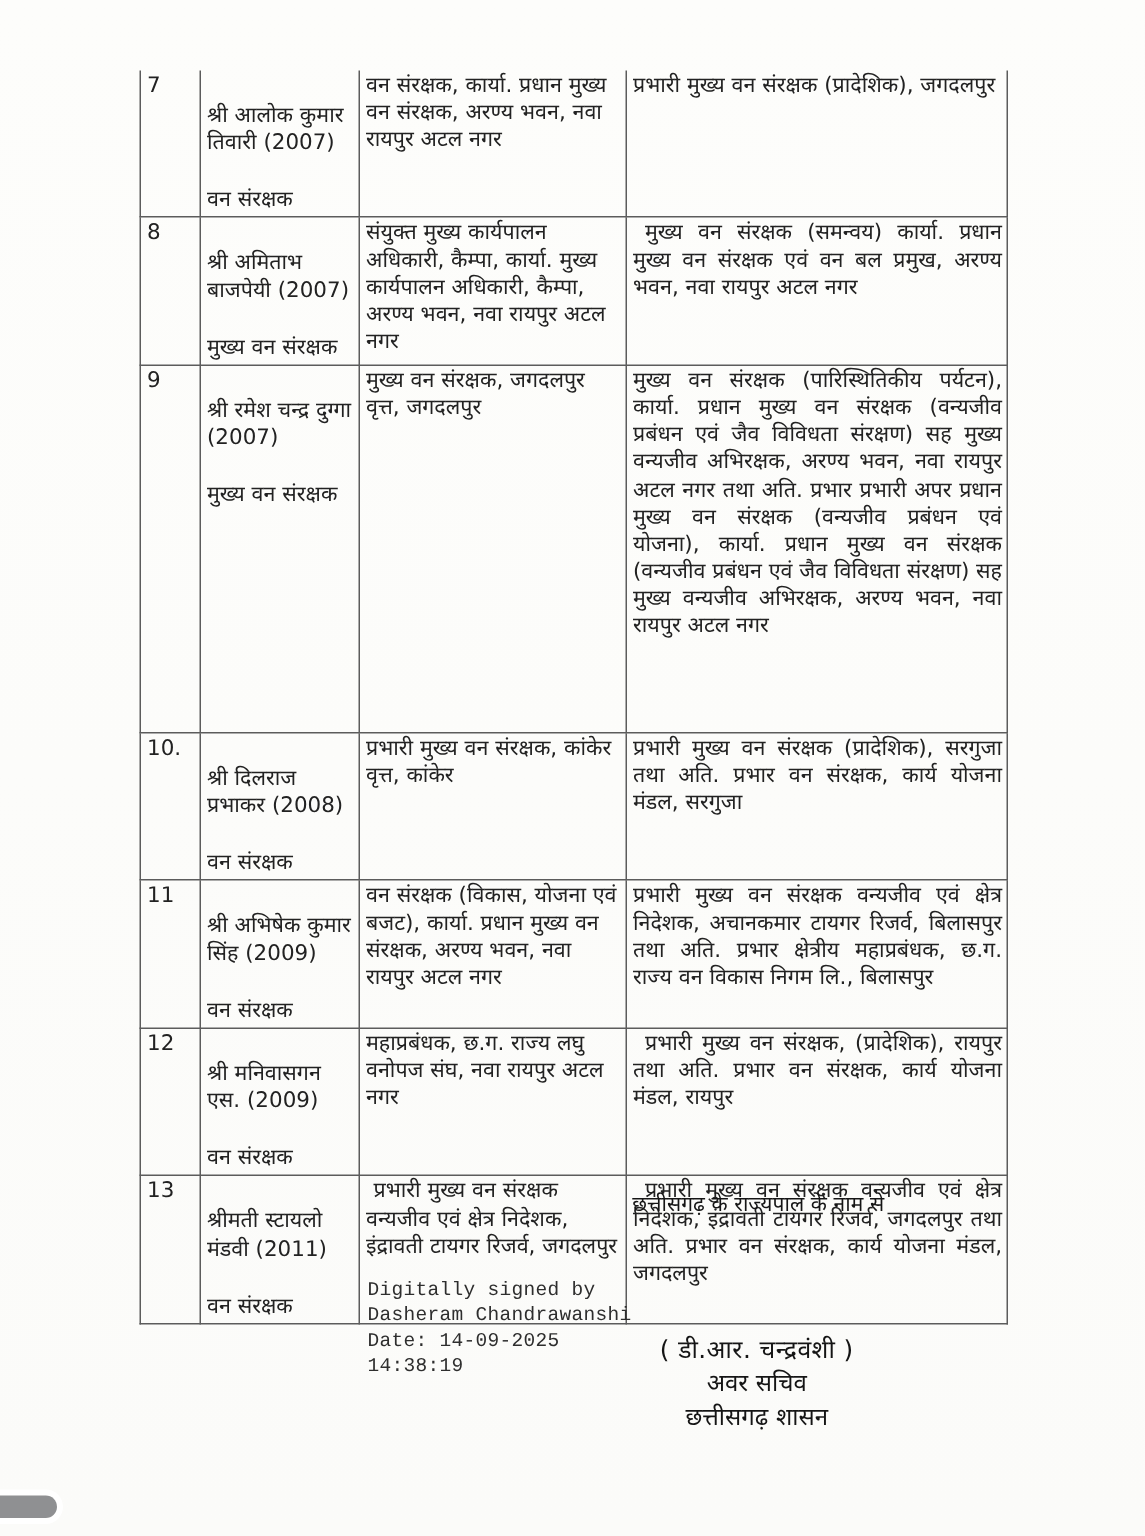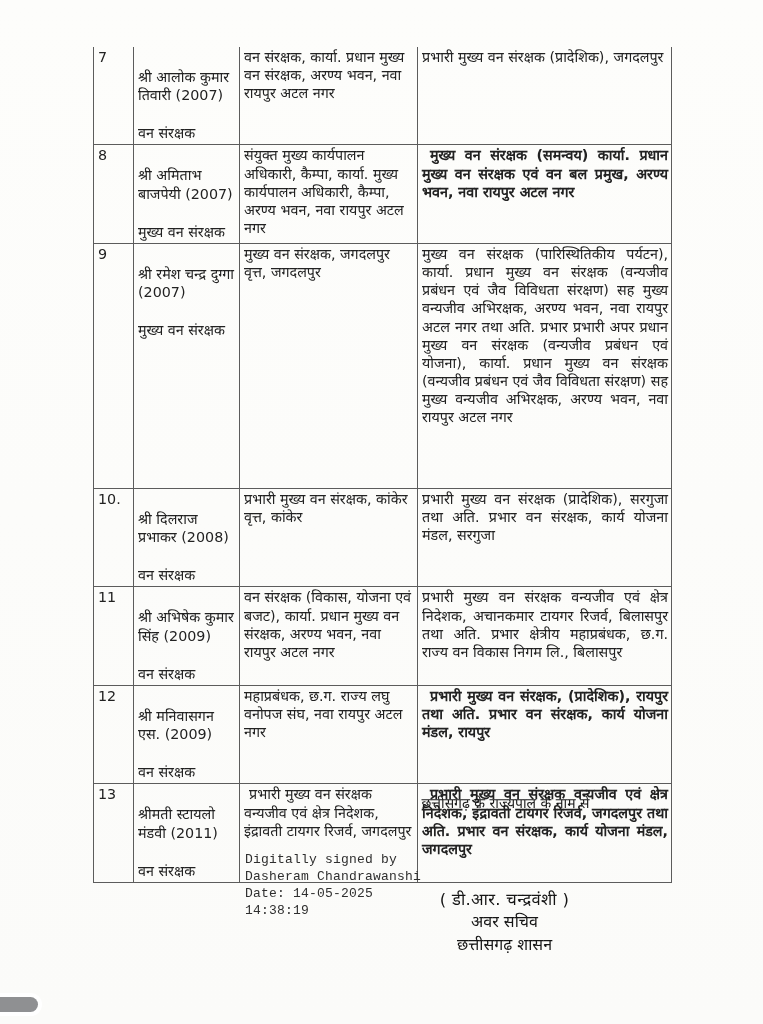--- a/index.html
+++ b/index.html
@@ -19,21 +19,21 @@
     border:1px solid #5c5c5c;
     vertical-align:top;
     padding:1px 3px 2px 4px;
     font-size:14.3px;line-height:1.27;
     color:#222;
     word-break:break-word;
   }
   table.transfer tr:first-child td{border-top:none;}
   td.c-sn{font-size:14px;padding-left:3px;}
   td.c-new{text-align:justify;margin-left:24px;}
-  tr.r8 td.c-new, tr.r12 td.c-new, tr.r13 td.c-new{text-indent:8px;font-weight:bold;}
+  tr.r8 td.c-new, tr.r12 td.c-new, tr.r13 td.c-new{text-indent:8px;}
   tr.r13 td.c-cur{text-indent:5px;}
   .name-line{display:block;margin-top:20px;}
   
   .closing{
     position:absolute;left:358px;top:793px;width:295px;
     text-align:center;font-size:14px;line-height:1.45;
     font-weight:500;color:#151515;
   }
   .digital-sign{
     position:absolute;left:245px;top:852px;width:190px;
@@ -132,21 +132,21 @@
   </tbody>
     </table>
 
   <div class="closing">
     <div>छत्तीसगढ़ के राज्यपाल के नाम से</div>
   </div>
 
   <div class="digital-sign">
     <div>Digitally signed by</div>
     <div>Dasheram Chandrawanshi</div>
-    <div>Date: 14-05-2025</div>
+    <div>Date: 14-09-2025</div>
     <div>14:38:19</div>
   </div>
 
   <div class="signatory">
     <div class="sig-name">( डी.आर. चन्द्रवंशी )</div>
     <div>अवर सचिव</div>
     <div>छत्तीसगढ़ शासन</div>
   </div>
 
   <div class="pill"></div>

